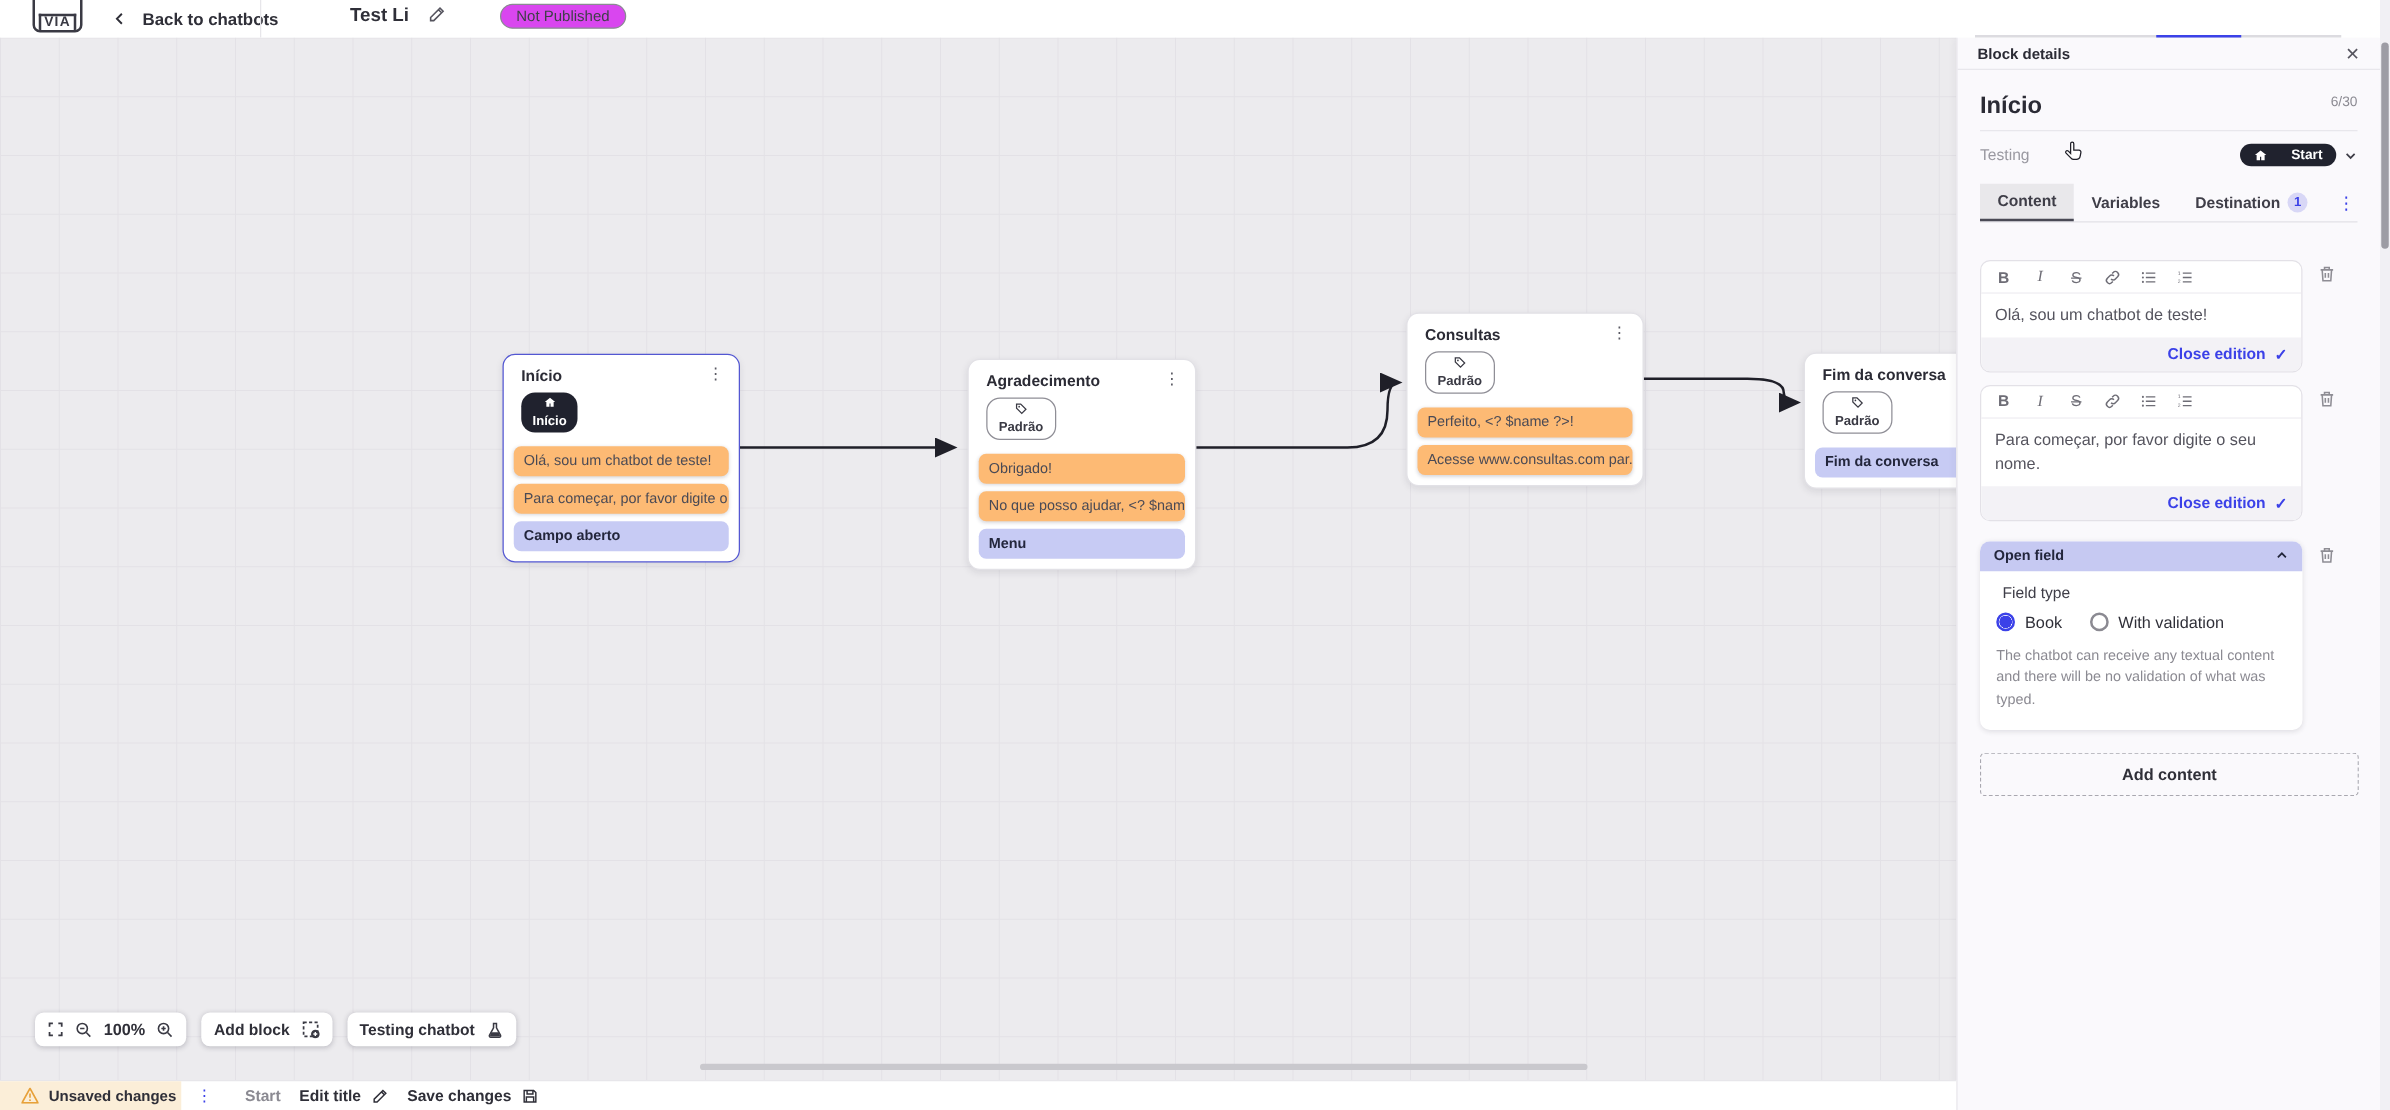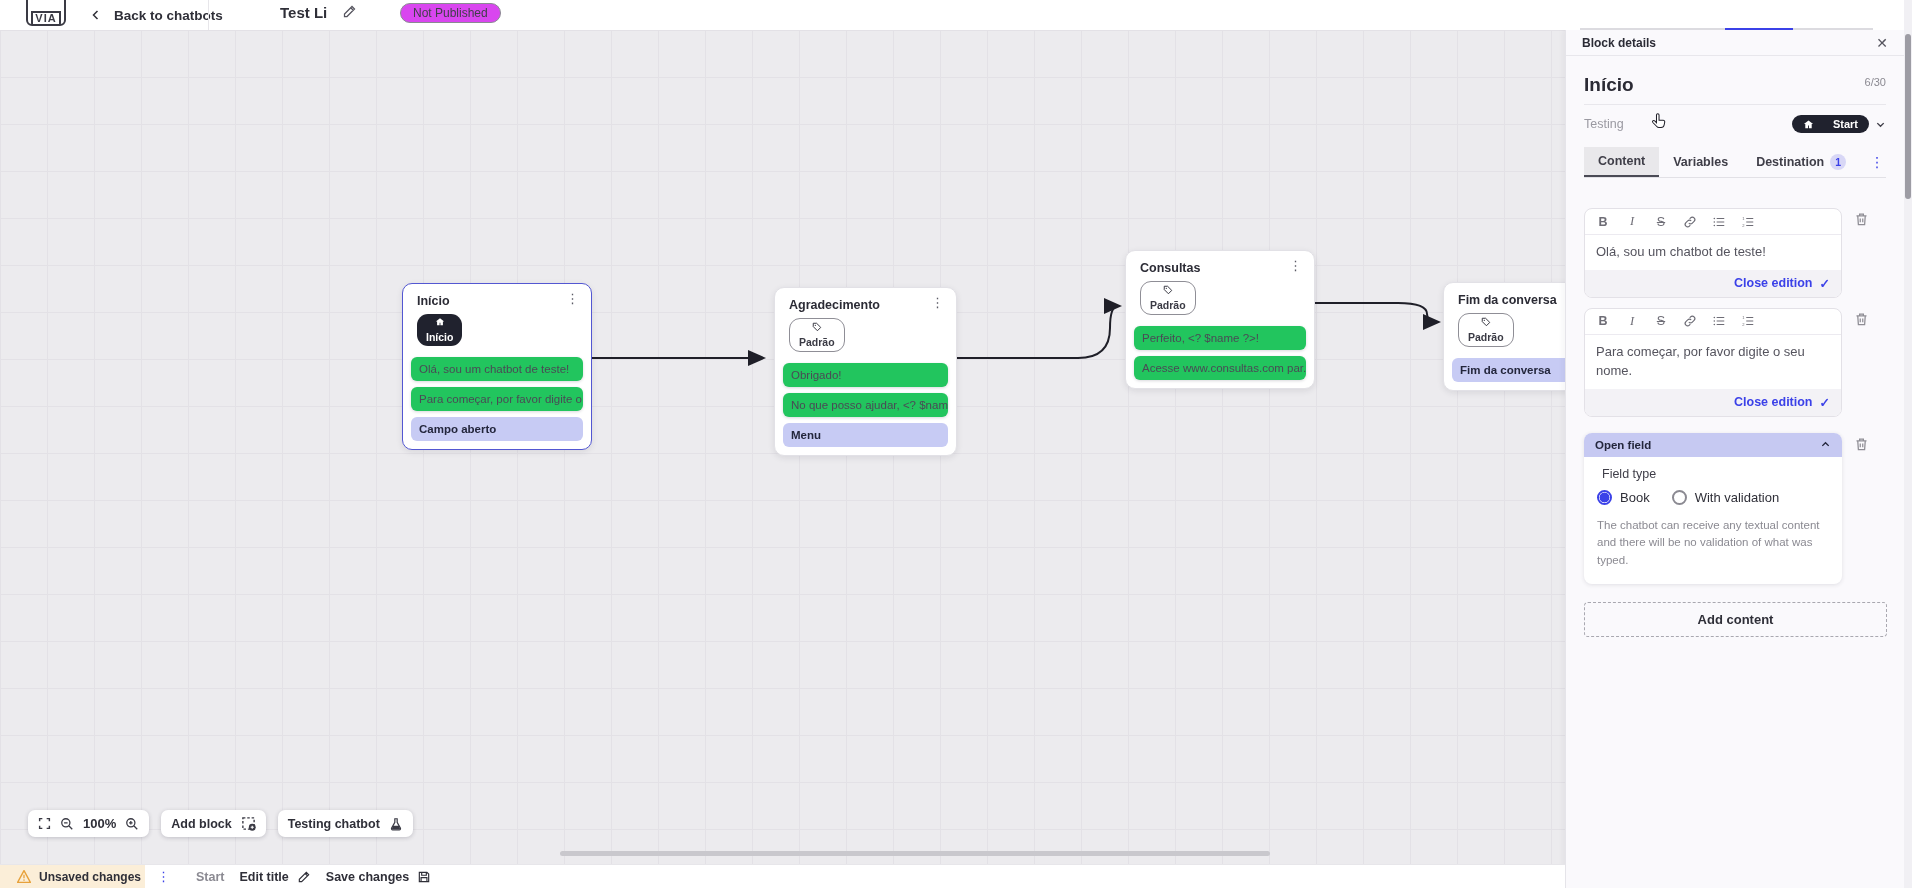--- a/index.html
+++ b/index.html
@@ -31,21 +31,21 @@
 
   .block { position:absolute; background:#fff; border:1px solid #e2e1e6; border-radius:10px; padding:10px 8px 8px; box-shadow:0 2px 6px rgba(40,40,60,.10); }
   .block.selected { border:1.5px solid var(--selection,#5357d2); }
   .block-head { display:flex; align-items:flex-start; justify-content:space-between; padding:0 4px 0 6px;text-align:center; }
   .block-title { font-size:12.5px; font-weight:700; color:#2b2b35; }
   .kebab { color:#5a5a64; font-size:13px; line-height:10px; cursor:pointer; letter-spacing:0; }
   .pill { display:inline-flex; align-items:center; gap:4px; border-radius:11px; font-size:10.5px; font-weight:700; padding:3px 9px; margin:6px 0 0 6px;flex-direction:column; }
   .pill.dark { background:var(--dark-pill,#20222e); color:#fff; }
   .pill.light { background:#fff; color:#3a3a44; border:1px solid #8f8e96; }
   .block-items { display:flex; flex-direction:column; gap:6px; margin-top:11px; }
-  .bitem { background:#22c55e; border-radius:6px; padding:6px 8px; font-size:11.5px; color:#4a4a55; box-shadow:0 1px 3px rgba(40,40,60,.18); white-space:nowrap; overflow:hidden; cursor:pointer; }
+  .bitem { background:#fdba74; border-radius:6px; padding:6px 8px; font-size:11.5px; color:#4a4a55; box-shadow:0 1px 3px rgba(40,40,60,.18); white-space:nowrap; overflow:hidden; cursor:pointer; }
   .bitem.action { background:var(--action-item,#c7cbf4); color:#23263c; font-weight:700; box-shadow:none; }
 
   
   .ctrl-row { position:absolute; left:28px; top:780px; display:flex; gap:12px; }
   .ctrl { background:#fff; border-radius:7px; box-shadow:0 1px 4px rgba(40,40,60,.22); display:flex; align-items:center; gap:9px; padding:5px 10px; height:27px; cursor:pointer; }
   .ctrl .zl { font-size:13px; font-weight:700; color:#2f2f38; }
   .ctrl .lbl { font-size:12.5px; font-weight:700; color:#2f2f38; }
   .hscroll { position:absolute; left:560px; top:821px; width:710px; height:5px; border-radius:3px; background:#c9c8cd; }
 
   

